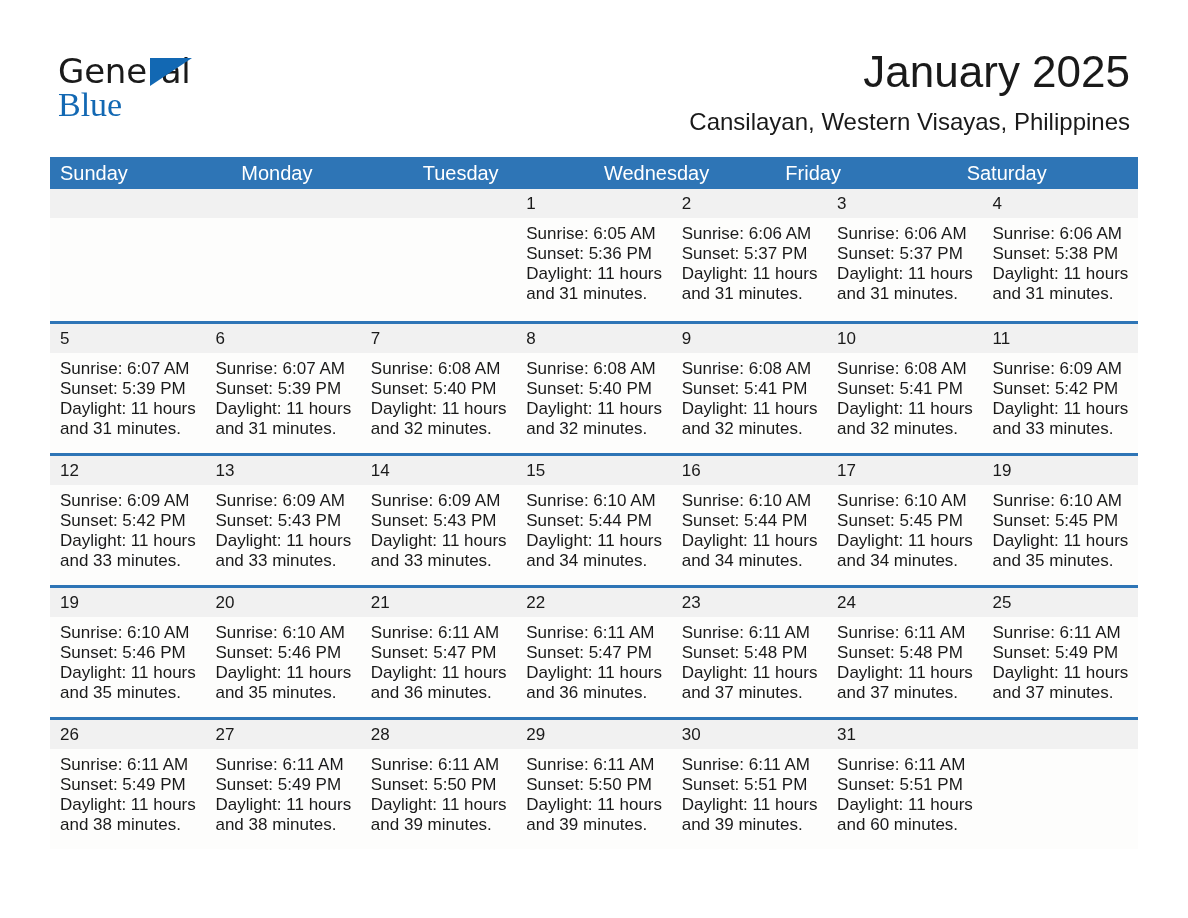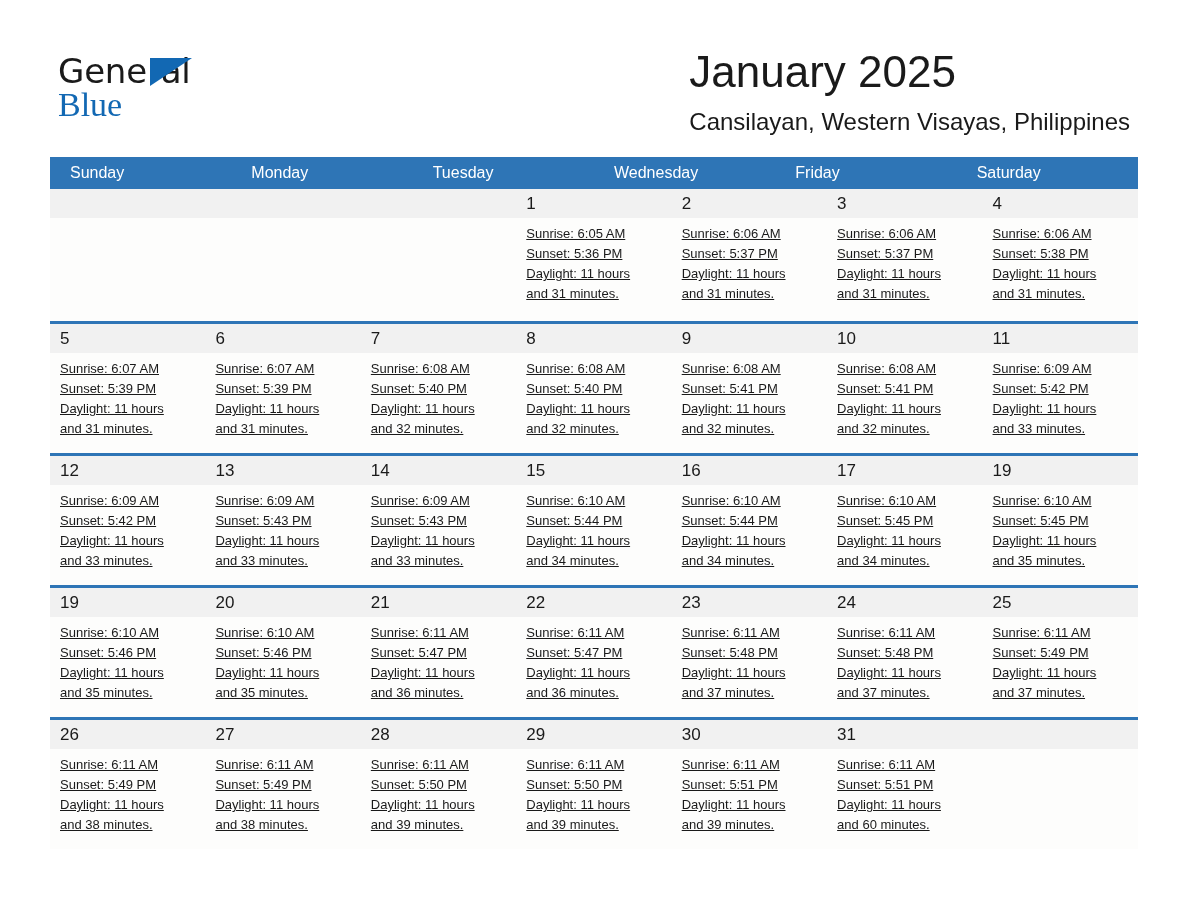--- a/index.html
+++ b/index.html
@@ -61,20 +61,21 @@
     line-height: 38px;
     color: #1268b3;
     font-family: Liberation Serif, serif;
     font-weight: 400;
   }
 
   .title-block {
     position: absolute;
     right: 58px;
     top: 46px;
+    text-align: right;
   }
   .cal-title {
     font-size: 44px;
     line-height: 52px;
     color: #1a1a1a;
     font-weight: 400;
     letter-spacing: 0px;
     white-space: nowrap;
   }
   .cal-subtitle {
@@ -95,23 +96,23 @@
   }
 
   .weekday-header {
     display: flex;
     background: #2e75b6;
     height: 32px;
   }
   .weekday {
     flex: 1 1 0;
     color: #ffffff;
-    font-size: 16px;
+    font-size: 20px;
     line-height: 32px;
-    padding-left: 20px;
+    padding-left: 10px;
     box-sizing: border-box;
     white-space: nowrap;
   }
 
   .week-row {
     display: flex;
     border-top: 3px solid #2e75b6;
     height: 132px;
     box-sizing: border-box;
   }
@@ -132,24 +133,23 @@
     box-sizing: border-box;
     padding-left: 10px;
   }
   .day-number {
     font-size: 17px;
     line-height: 29px;
     color: #1a1a1a;
   }
   .day-info {
     padding: 6px 8px 0 10px;
-    font-size: 13px;
+    font-size: 17px;
     line-height: 20px;
     color: #1a1a1a;
-    text-decoration: underline;
   }
   .day-info div {
     white-space: nowrap;
   }
 </style>
 </head>
 <body>
 
 <div class="page">
 

